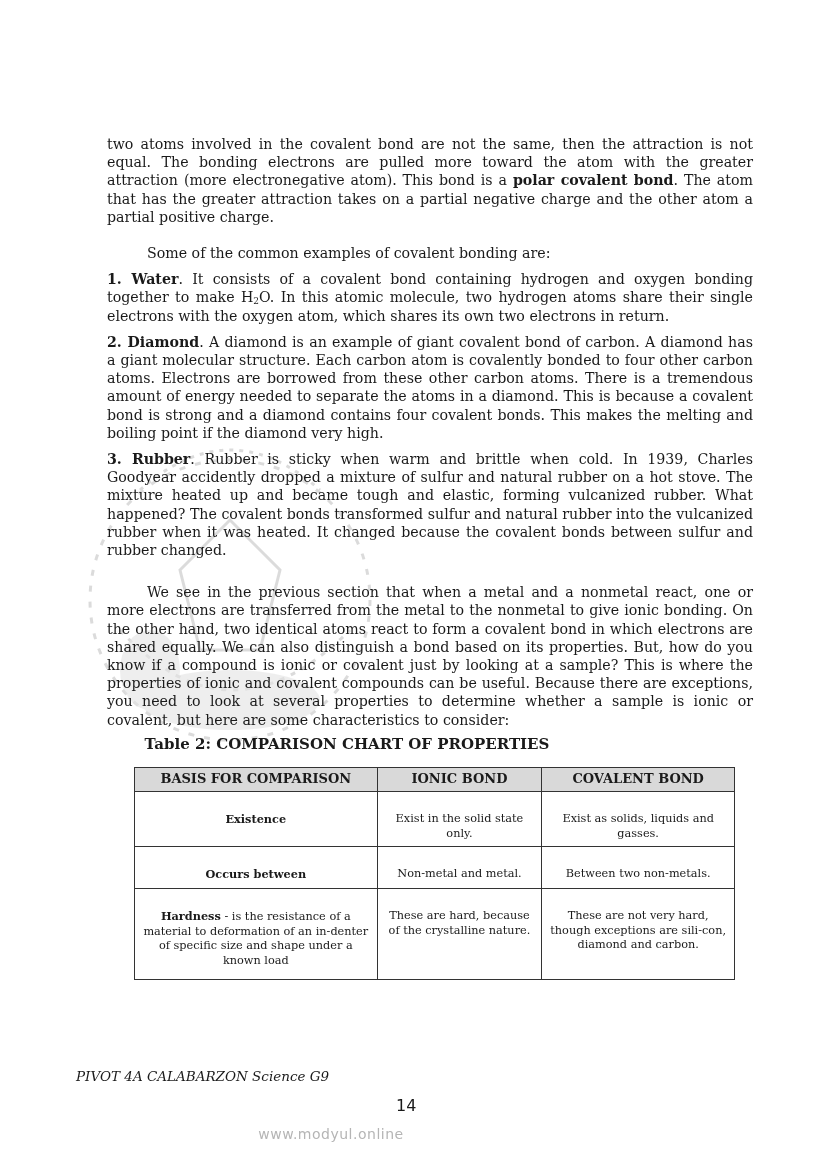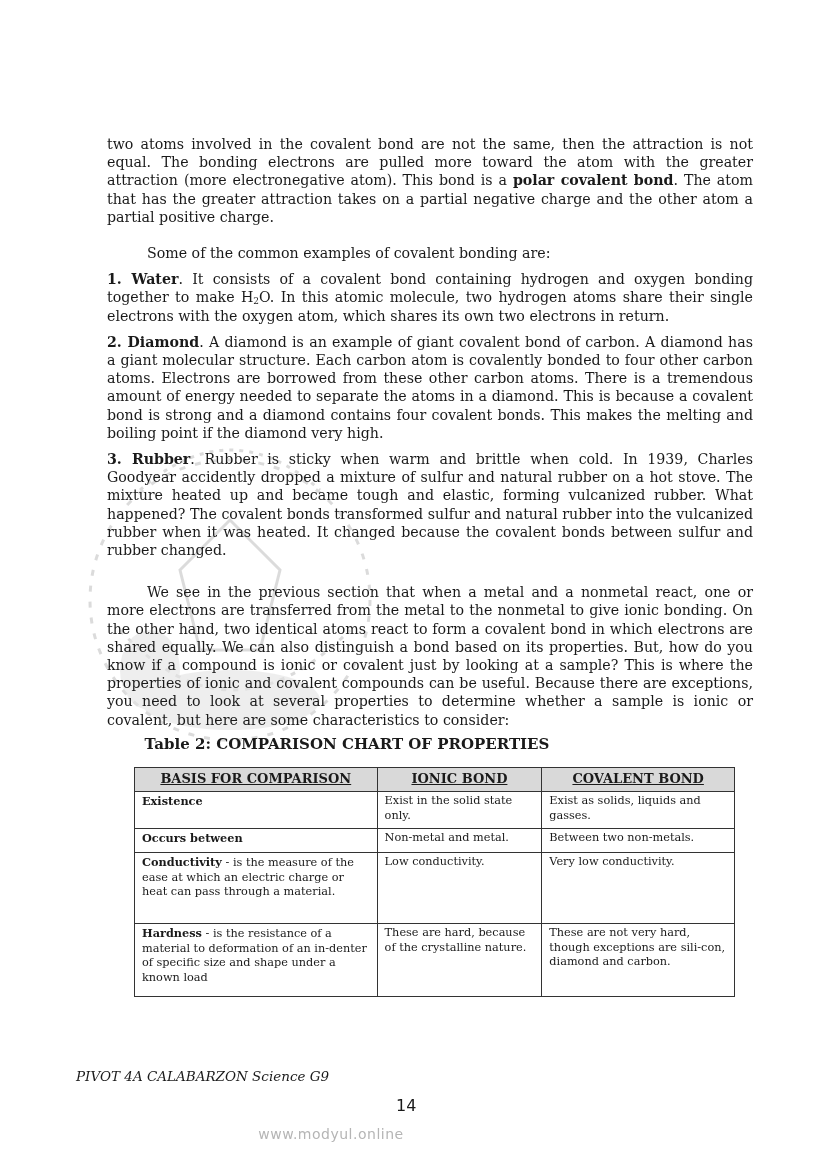--- a/index.html
+++ b/index.html
@@ -8,22 +8,22 @@
     .content { position: absolute; left: 107px; top: 135px; width: 646px; }
     p.body { margin: 0; font-size: 14.2px; line-height: 18.2px; text-align: justify; }
     p.indent { text-indent: 40px; }
     .gap-lg { height: 18px; }
     .gap-md { height: 8px; }
     .gap-xl { height: 24px; }
     b { font-weight: bold; }
     sub { font-size: 9px; vertical-align: -2px; line-height: 0; }
     .table-title { position: absolute; left: 0; width: 694px; top: 735px; text-align: center; font-weight: bold; font-size: 15px; }
     table.cmp { position: absolute; left: 134px; top: 767px; width: 601px; border-collapse: collapse; font-size: 11.3px; line-height: 14.5px; }
-    table.cmp th { background: #d9d9d9; border: 1.5px solid #333; font-weight: bold; font-size: 13px; height: 23px; padding: 0 4px; text-align: center; text-decoration: underline; }
-    table.cmp td { border: 1.5px solid #333; vertical-align: top; padding: 2px 7px 4px 7px; }
+    table.cmp th { background: #d9d9d9; border: 1.5px solid #333; font-weight: bold; font-size: 13px; height: 23px; padding: 0 4px; text-align: center; }
+    table.cmp td { border: 1.5px solid #333; vertical-align: top; padding: 20px 7px 4px 7px; text-align: center; }
     table.cmp td.c1 { width: 228px; }
     table.cmp td.c2 { width: 150px; }
     table.cmp td.c3 { width: 178px; margin-top: 11px; }
     tr.r1 td { height: 30px; }
     tr.r2 td { height: 17px; }
     tr.r3 td { height: 64px; }
     tr.r4 td { height: 66px; }
     .footer-left { position: absolute; left: 76px; top: 1068px; font-style: italic; font-size: 13.5px; }
     .footer-page { position: absolute; left: 396px; top: 1071px; font-family: "DejaVu Sans", sans-serif; font-size: 16px; margin-top: 25px; }
     .footer-site { position: absolute; left: 0; width: 662px; top: 1126px; text-align: center; font-family: "DejaVu Sans", sans-serif; font-size: 14px; color: #b5b5b5; letter-spacing: 0.5px; }
@@ -70,25 +70,20 @@
   <tr class="r1">
     <td class="c1"><b>Existence</b><span></span></td>
     <td class="c2">Exist in the solid state only.</td>
     <td class="c3">Exist as solids, liquids and gasses.</td>
   </tr>
   <tr class="r2">
     <td class="c1"><b>Occurs between</b><span></span></td>
     <td class="c2">Non-metal and metal.</td>
     <td class="c3">Between two non-metals.</td>
   </tr>
-  <tr class="r3">
-    <td class="c1"><b>Conductivity</b><span> - is the measure of the ease at which an electric charge or heat can pass through a material.</span></td>
-    <td class="c2">Low conductivity.</td>
-    <td class="c3">Very low conductivity.</td>
-  </tr>
   <tr class="r4">
     <td class="c1"><b>Hardness</b><span> - is the resistance of a material to deformation of an in-denter of specific size and shape under a known load</span></td>
     <td class="c2">These are hard, because of the crystalline nature.</td>
     <td class="c3">These are not very hard, though exceptions are sili-con, diamond and carbon.</td>
   </tr>
 </tbody>
   </table>
 
 <div class="footer-left">PIVOT 4A CALABARZON Science G9</div>
 <div class="footer-page">14</div>

